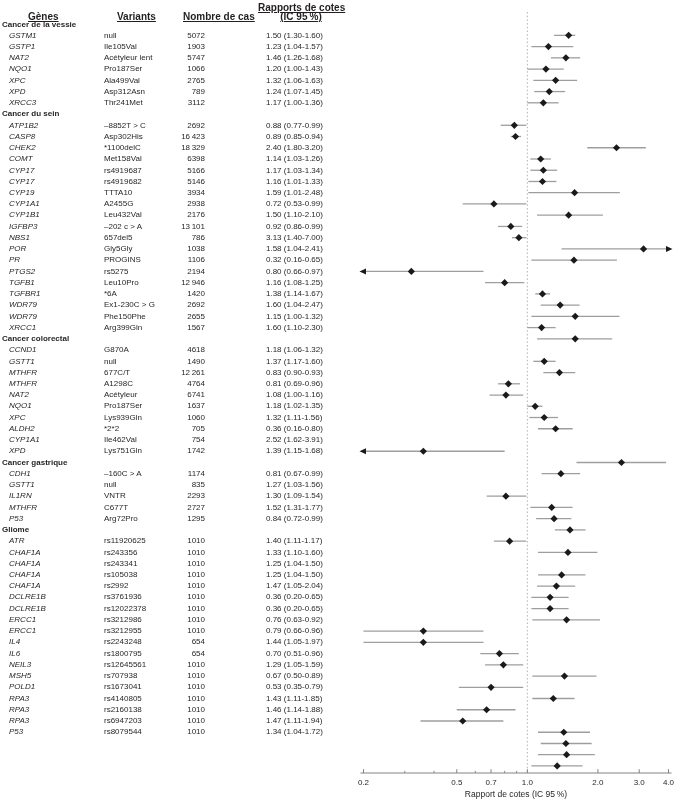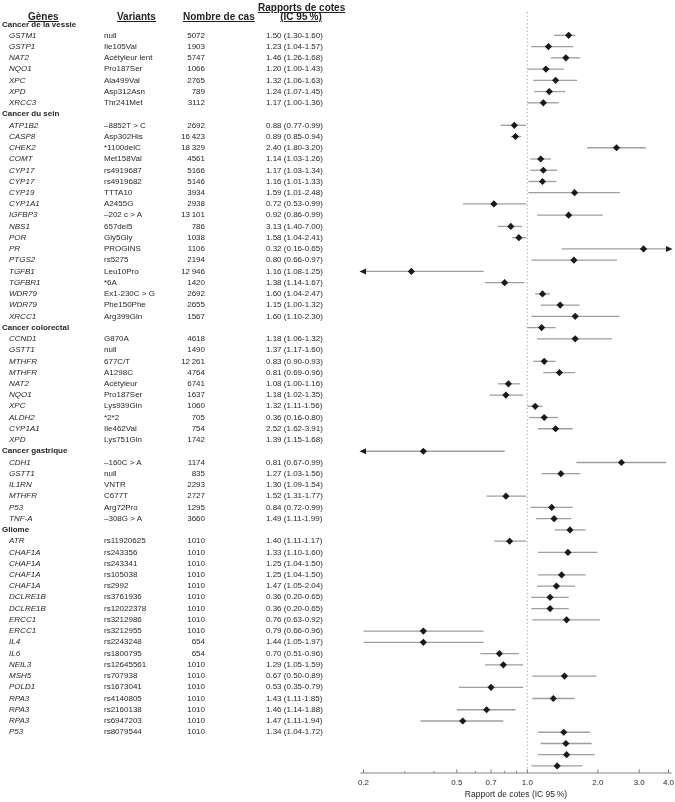--- a/index.html
+++ b/index.html
@@ -93,21 +93,21 @@
       </div>
       <div class="trow">
         <span class="c-gene">CHEK2</span>
         <span class="c-var">*1100delC</span>
         <span class="c-cases">18 329</span>
         <span class="c-or">2.40 (1.80-3.20)</span>
       </div>
       <div class="trow">
         <span class="c-gene">COMT</span>
         <span class="c-var">Met158Val</span>
-        <span class="c-cases">4561</span>
+        <span class="c-cases">6398</span>
         <span class="c-or">1.14 (1.03-1.26)</span>
       </div>
       <div class="trow">
         <span class="c-gene">CYP17</span>
         <span class="c-var">rs4919687</span>
         <span class="c-cases">5166</span>
         <span class="c-or">1.17 (1.03-1.34)</span>
       </div>
       <div class="trow">
         <span class="c-gene">CYP17</span>
@@ -121,20 +121,26 @@
         <span class="c-cases">3934</span>
         <span class="c-or">1.59 (1.01-2.48)</span>
       </div>
       <div class="trow">
         <span class="c-gene">CYP1A1</span>
         <span class="c-var">A2455G</span>
         <span class="c-cases">2938</span>
         <span class="c-or">0.72 (0.53-0.99)</span>
       </div>
       <div class="trow">
+        <span class="c-gene">CYP1B1</span>
+        <span class="c-var">Leu432Val</span>
+        <span class="c-cases">2176</span>
+        <span class="c-or">1.50 (1.10-2.10)</span>
+      </div>
+      <div class="trow">
         <span class="c-gene">IGFBP3</span>
         <span class="c-var">–202 c &gt; A</span>
         <span class="c-cases">13 101</span>
         <span class="c-or">0.92 (0.86-0.99)</span>
       </div>
       <div class="trow">
         <span class="c-gene">NBS1</span>
         <span class="c-var">657del5</span>
         <span class="c-cases">786</span>
         <span class="c-or">3.13 (1.40-7.00)</span>
@@ -275,26 +281,20 @@
         <span class="c-gene">MTHFR</span>
         <span class="c-var">C677T</span>
         <span class="c-cases">2727</span>
         <span class="c-or">1.52 (1.31-1.77)</span>
       </div>
       <div class="trow">
         <span class="c-gene">P53</span>
         <span class="c-var">Arg72Pro</span>
         <span class="c-cases">1295</span>
         <span class="c-or">0.84 (0.72-0.99)</span>
-      </div>
-      <div class="trow">
-        <span class="c-gene">TNF-A</span>
-        <span class="c-var">–308G &gt; A</span>
-        <span class="c-cases">3660</span>
-        <span class="c-or">1.49 (1.11-1.99)</span>
       </div>
       <div class="trow">
         <span class="c-section">Gliome</span>
       </div>
       <div class="trow">
         <span class="c-gene">ATR</span>
         <span class="c-var">rs11920625</span>
         <span class="c-cases">1010</span>
         <span class="c-or">1.40 (1.11-1.17)</span>
       </div>

